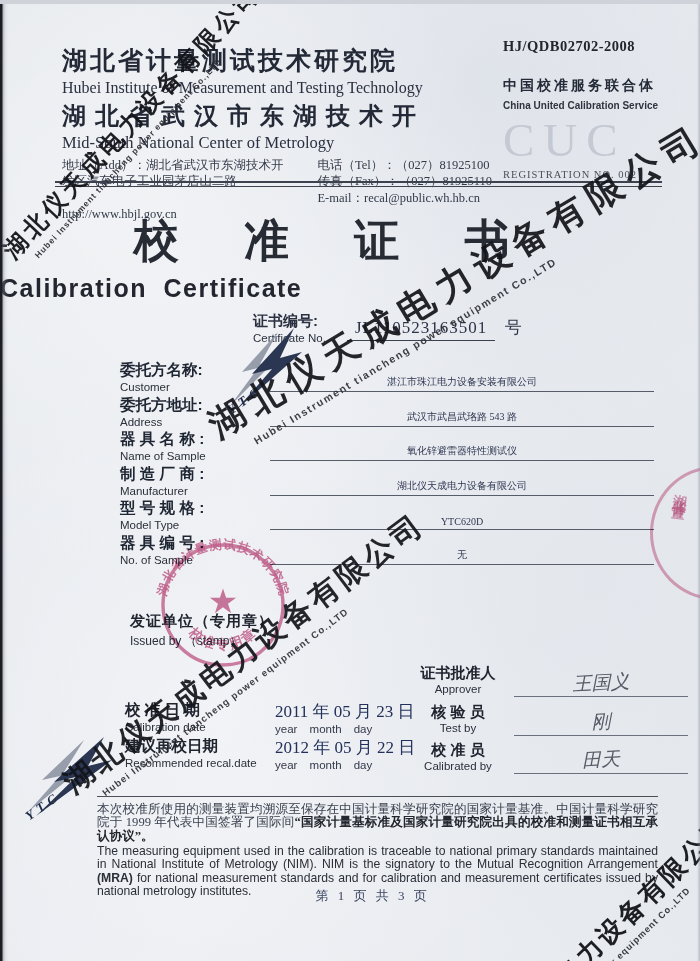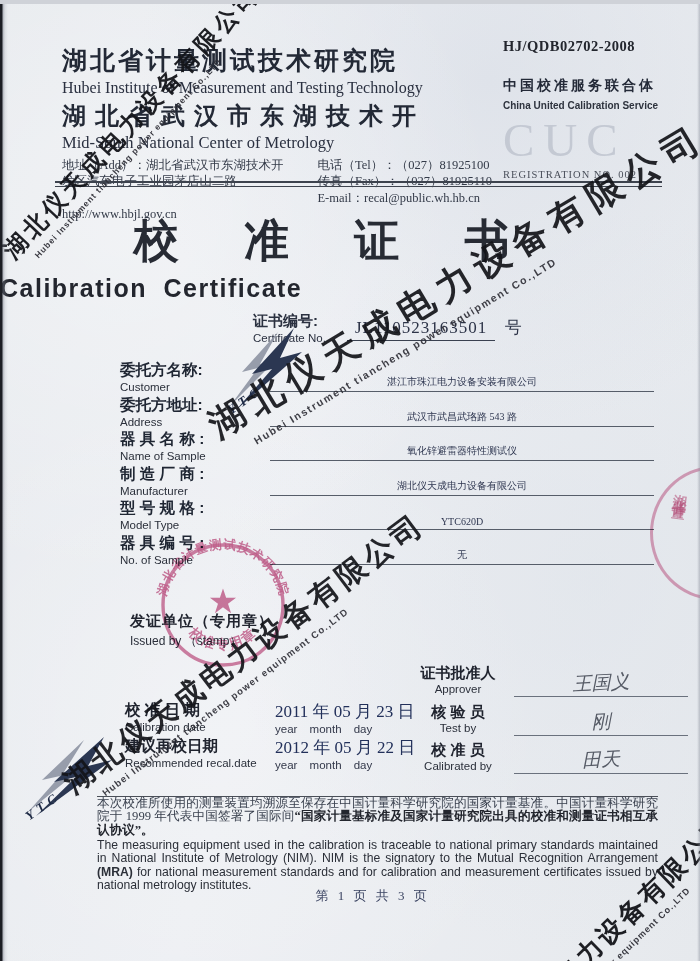--- a/index.html
+++ b/index.html
@@ -82,21 +82,21 @@
   .signers{position:absolute;left:402px;top:660px;width:286px;z-index:10;}
   .srow{display:flex;height:38.5px;}
   .slab{width:112px;flex:none;text-align:center;}
   .slab .cn{font-family:"Liberation Sans","DejaVu Sans",sans-serif;font-weight:bold;font-size:15px;color:#20242f;white-space:nowrap;}
   .slab .en{font-family:"Liberation Sans","DejaVu Sans",sans-serif;font-size:11.5px;color:#2a2f3a;}
   .sval{flex:1;border-bottom:1px solid #6a717d;position:relative;height:32px;align-self:flex-start;}
   .sig{position:absolute;left:0;right:0;bottom:0px;text-align:center;
     font-family:"DejaVu Sans",sans-serif;font-style:italic;font-size:19px;color:#565b66;transform:rotate(-3deg);}
 
   
-  .trace{position:absolute;left:97px;right:42px;top:792px;border-top:1.5px solid #4a4f58;z-index:10;}
+  .trace{position:absolute;left:97px;right:42px;top:792px;border-top:1.5px solid #4a4f58;padding-top:6px;z-index:10;}
   .trace .cn{font-size:12.6px;color:#39404e;line-height:1.06;text-align:justify;}
   .trace .cn b{color:#23262e;}
   .trace .en{font-family:"Liberation Sans","DejaVu Sans",sans-serif;font-size:12.2px;color:#2b2f38;line-height:1.1;text-align:justify;margin-top:2px;}
 
   .footer{position:absolute;left:0;right:0;top:883px;text-align:center;font-size:13px;
     letter-spacing:3px;color:#3c4563;z-index:10;padding-left:45px;}
 
   
   .stamp-main{position:absolute;left:147px;top:525px;z-index:20;mix-blend-mode:multiply;}
   .edge-stamp{position:absolute;left:650px;top:462px;width:124px;height:128px;border:3px solid rgba(205,95,140,0.55);

